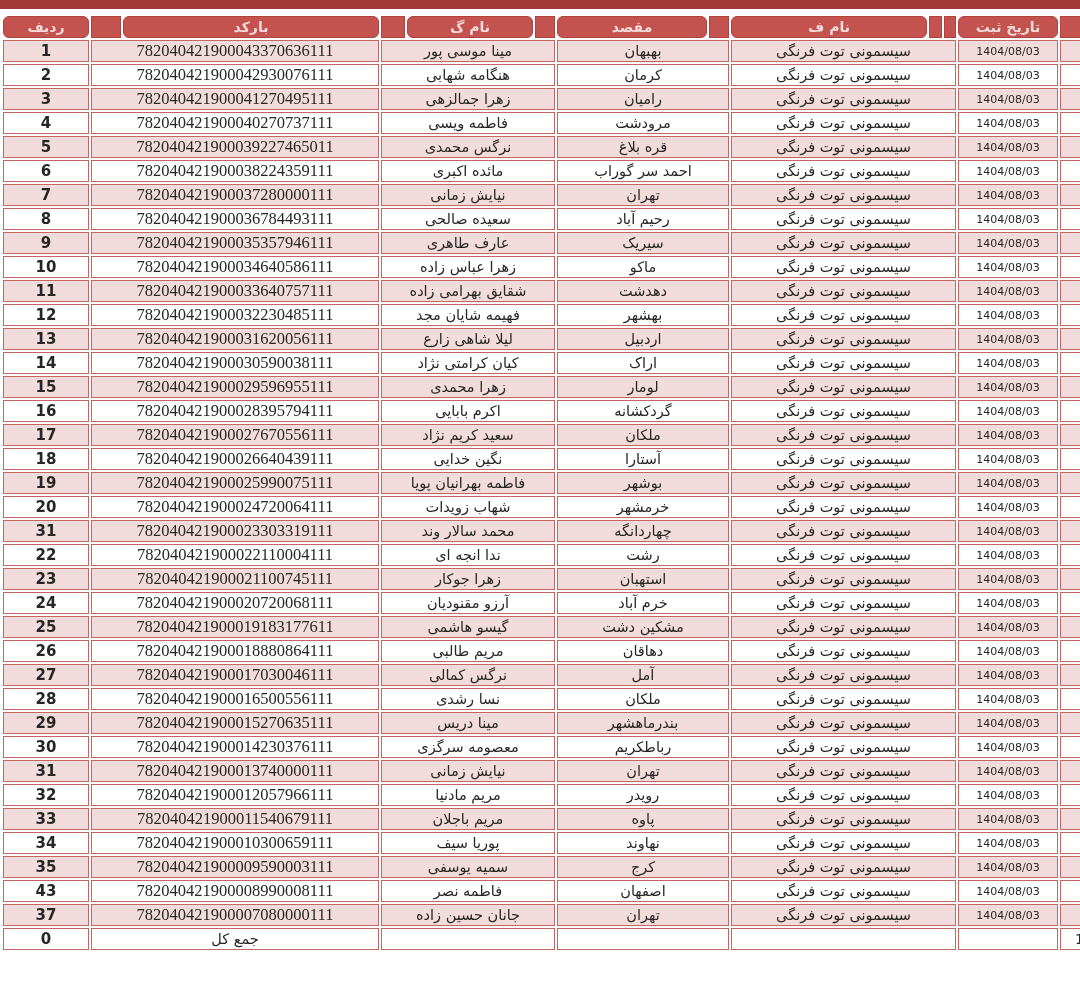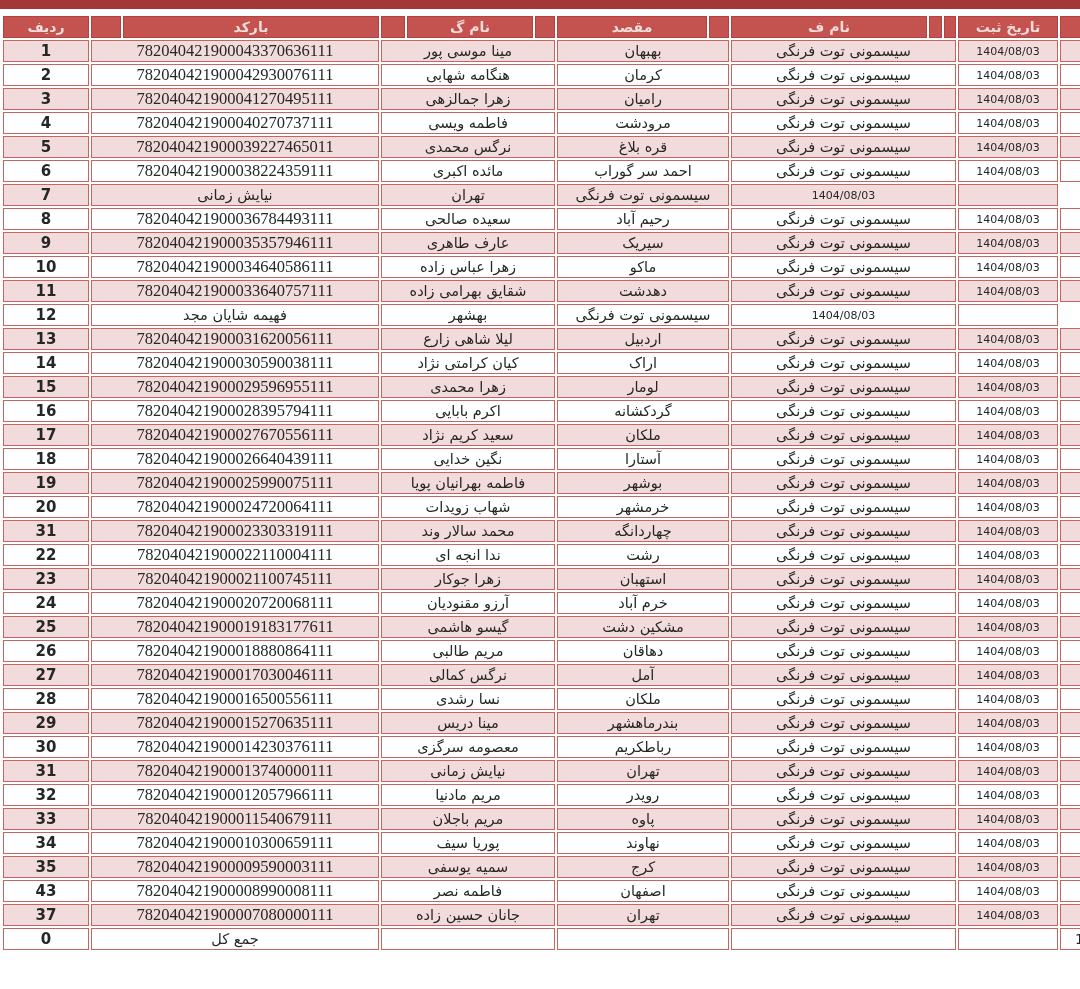--- a/index.html
+++ b/index.html
@@ -22,21 +22,21 @@
     color:#F2DCDB;font-weight:bold;font-size:14px;
   }
   .datarow .cell,.footrow .cell{border:1px solid #C66460;color:#262626;}
   .odd  .cell{background:#F2DCDB;}
   .even .cell{background:#ffffff;}
   .footrow .cell{background:#ffffff;}
   .barcode{font-size:16.5px;font-family:Liberation Serif, serif;}
   .num{font-weight:bold;font-size:15px;}
   .fa{font-size:14.5px;direction:rtl;}
   .date{font-size:11px;}
-  .hdr .fa{font-size:14px;}
+  .hdr .fa{font-size:14px;border-radius:6px;}
   .edgecell{justify-content:flex-start;padding-left:14px;font-size:14px;}
 </style>
 </head>
 <body>
 
 <div class="topbar"></div>
 
 <div class="tablewrap">
 
   <div class="row hdr">
@@ -111,20 +111,21 @@
     <div class="cell barcode">782040421900038224359111</div>
     <div class="cell fa">مائده اکبری</div>
     <div class="cell fa">احمد سر گوراب</div>
     <div class="cell fa">سیسمونی توت فرنگی</div>
     <div class="cell date">1404/08/03</div>
     <div class="cell"></div>
   </div>
 
   <div class="row datarow odd">
     <div class="cell num">7</div>
+    <div class="cell barcode">782040421900037280000111</div>
     <div class="cell fa">نیایش زمانی</div>
     <div class="cell fa">تهران</div>
     <div class="cell fa">سیسمونی توت فرنگی</div>
     <div class="cell date">1404/08/03</div>
     <div class="cell"></div>
   </div>
 
   <div class="row datarow even">
     <div class="cell num">8</div>
     <div class="cell barcode">782040421900036784493111</div>
@@ -160,20 +161,21 @@
     <div class="cell barcode">782040421900033640757111</div>
     <div class="cell fa">شقایق بهرامی زاده</div>
     <div class="cell fa">دهدشت</div>
     <div class="cell fa">سیسمونی توت فرنگی</div>
     <div class="cell date">1404/08/03</div>
     <div class="cell"></div>
   </div>
 
   <div class="row datarow even">
     <div class="cell num">12</div>
+    <div class="cell barcode">782040421900032230485111</div>
     <div class="cell fa">فهیمه شایان مجد</div>
     <div class="cell fa">بهشهر</div>
     <div class="cell fa">سیسمونی توت فرنگی</div>
     <div class="cell date">1404/08/03</div>
     <div class="cell"></div>
   </div>
 
   <div class="row datarow odd">
     <div class="cell num">13</div>
     <div class="cell barcode">782040421900031620056111</div>

